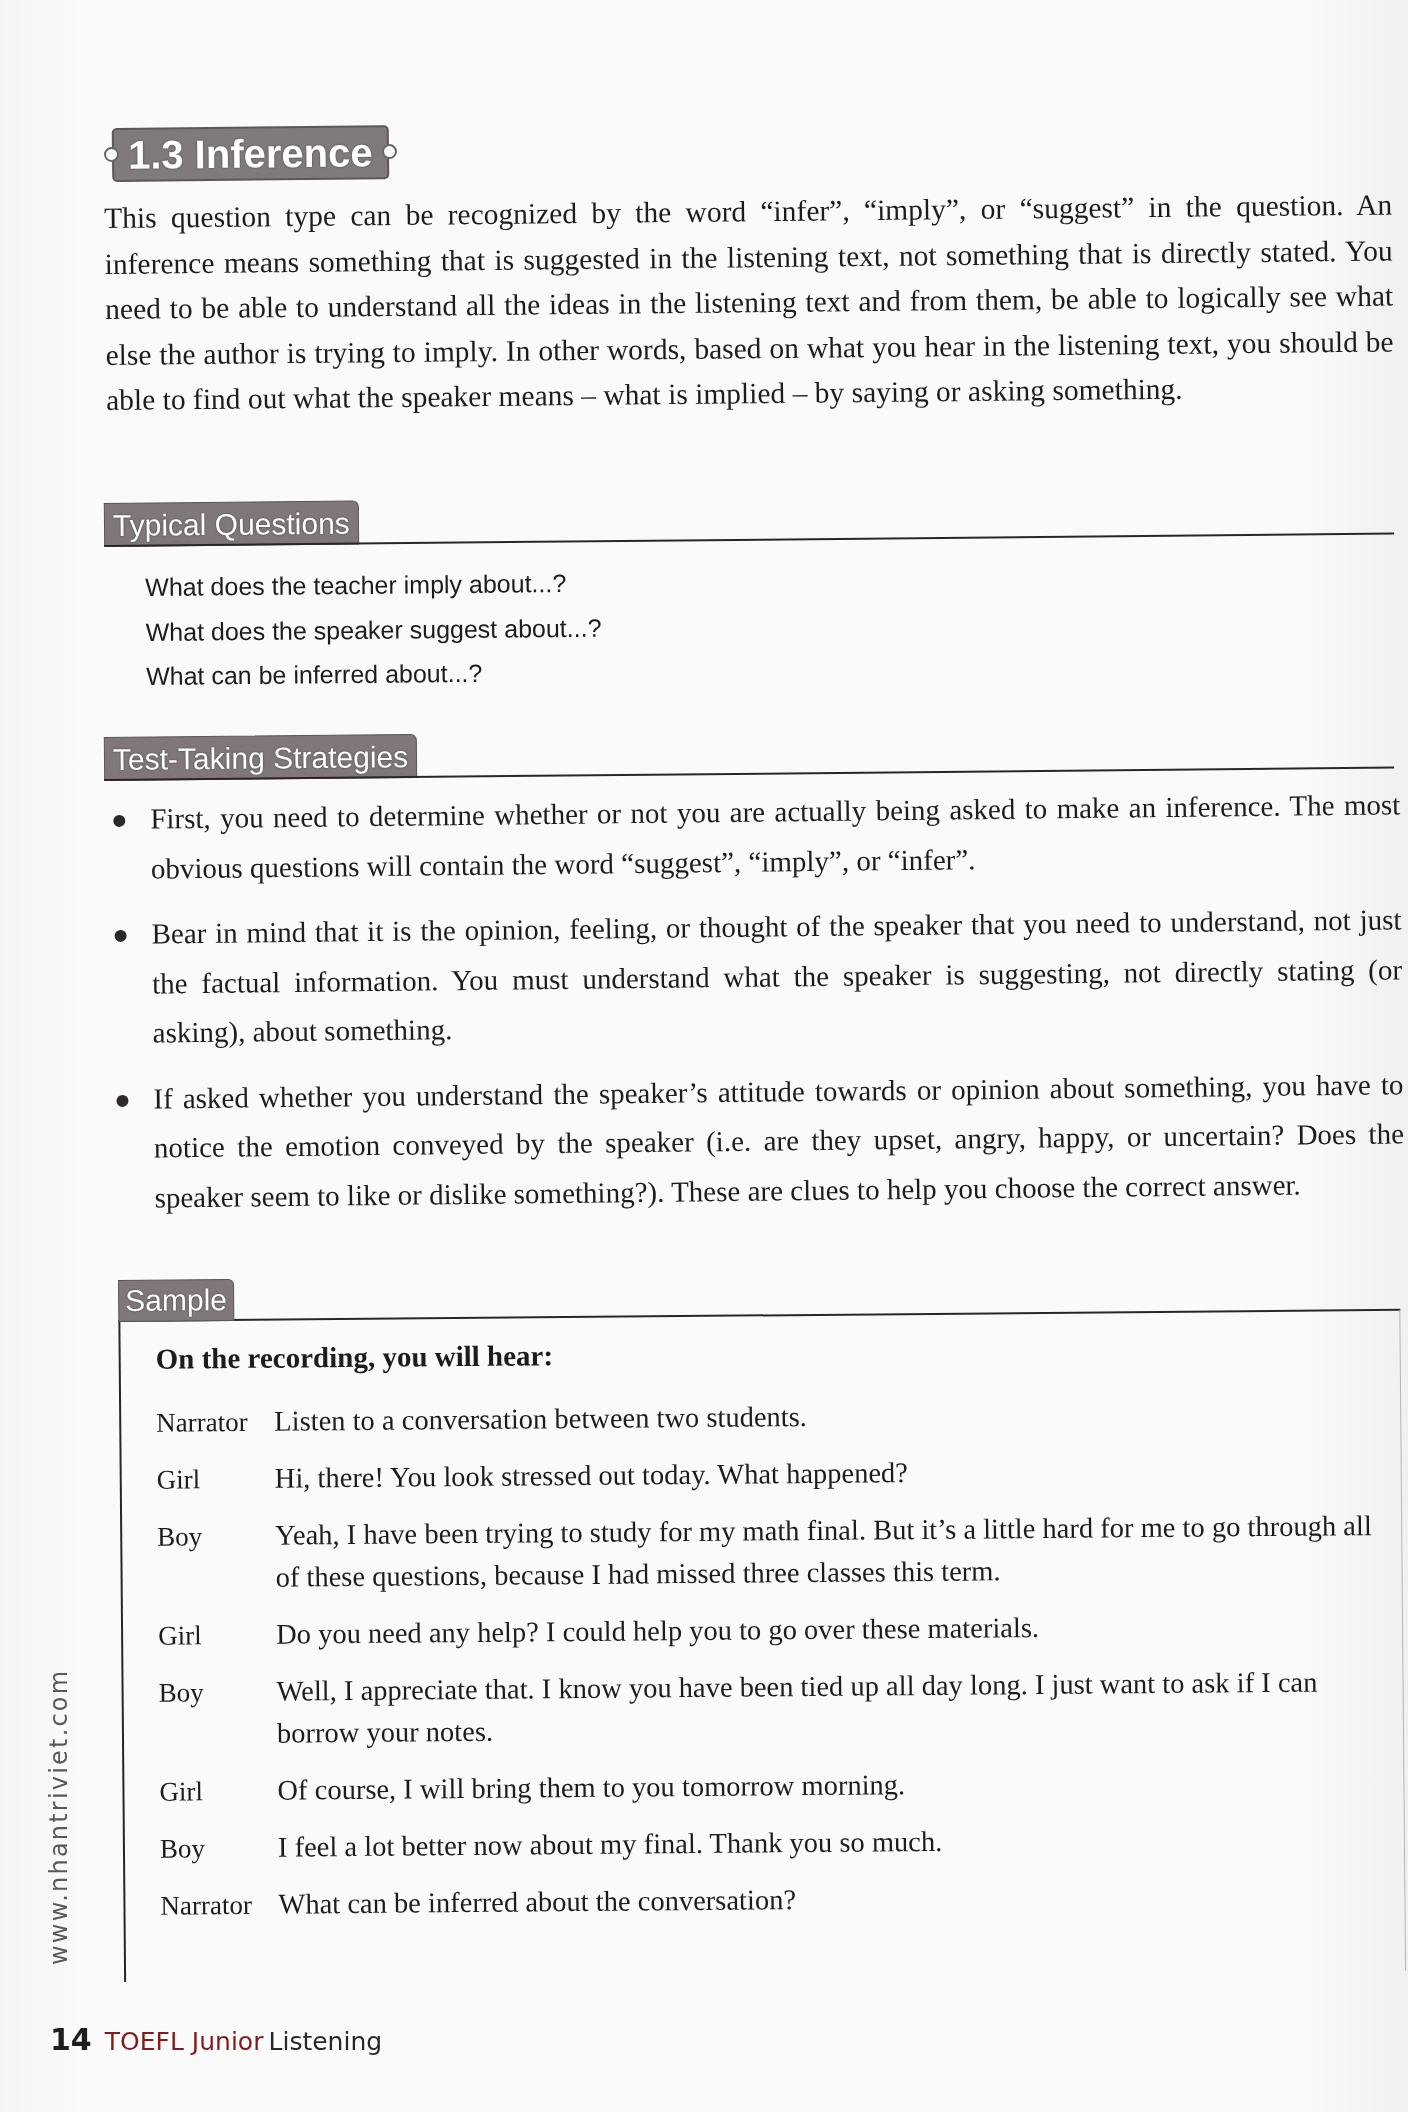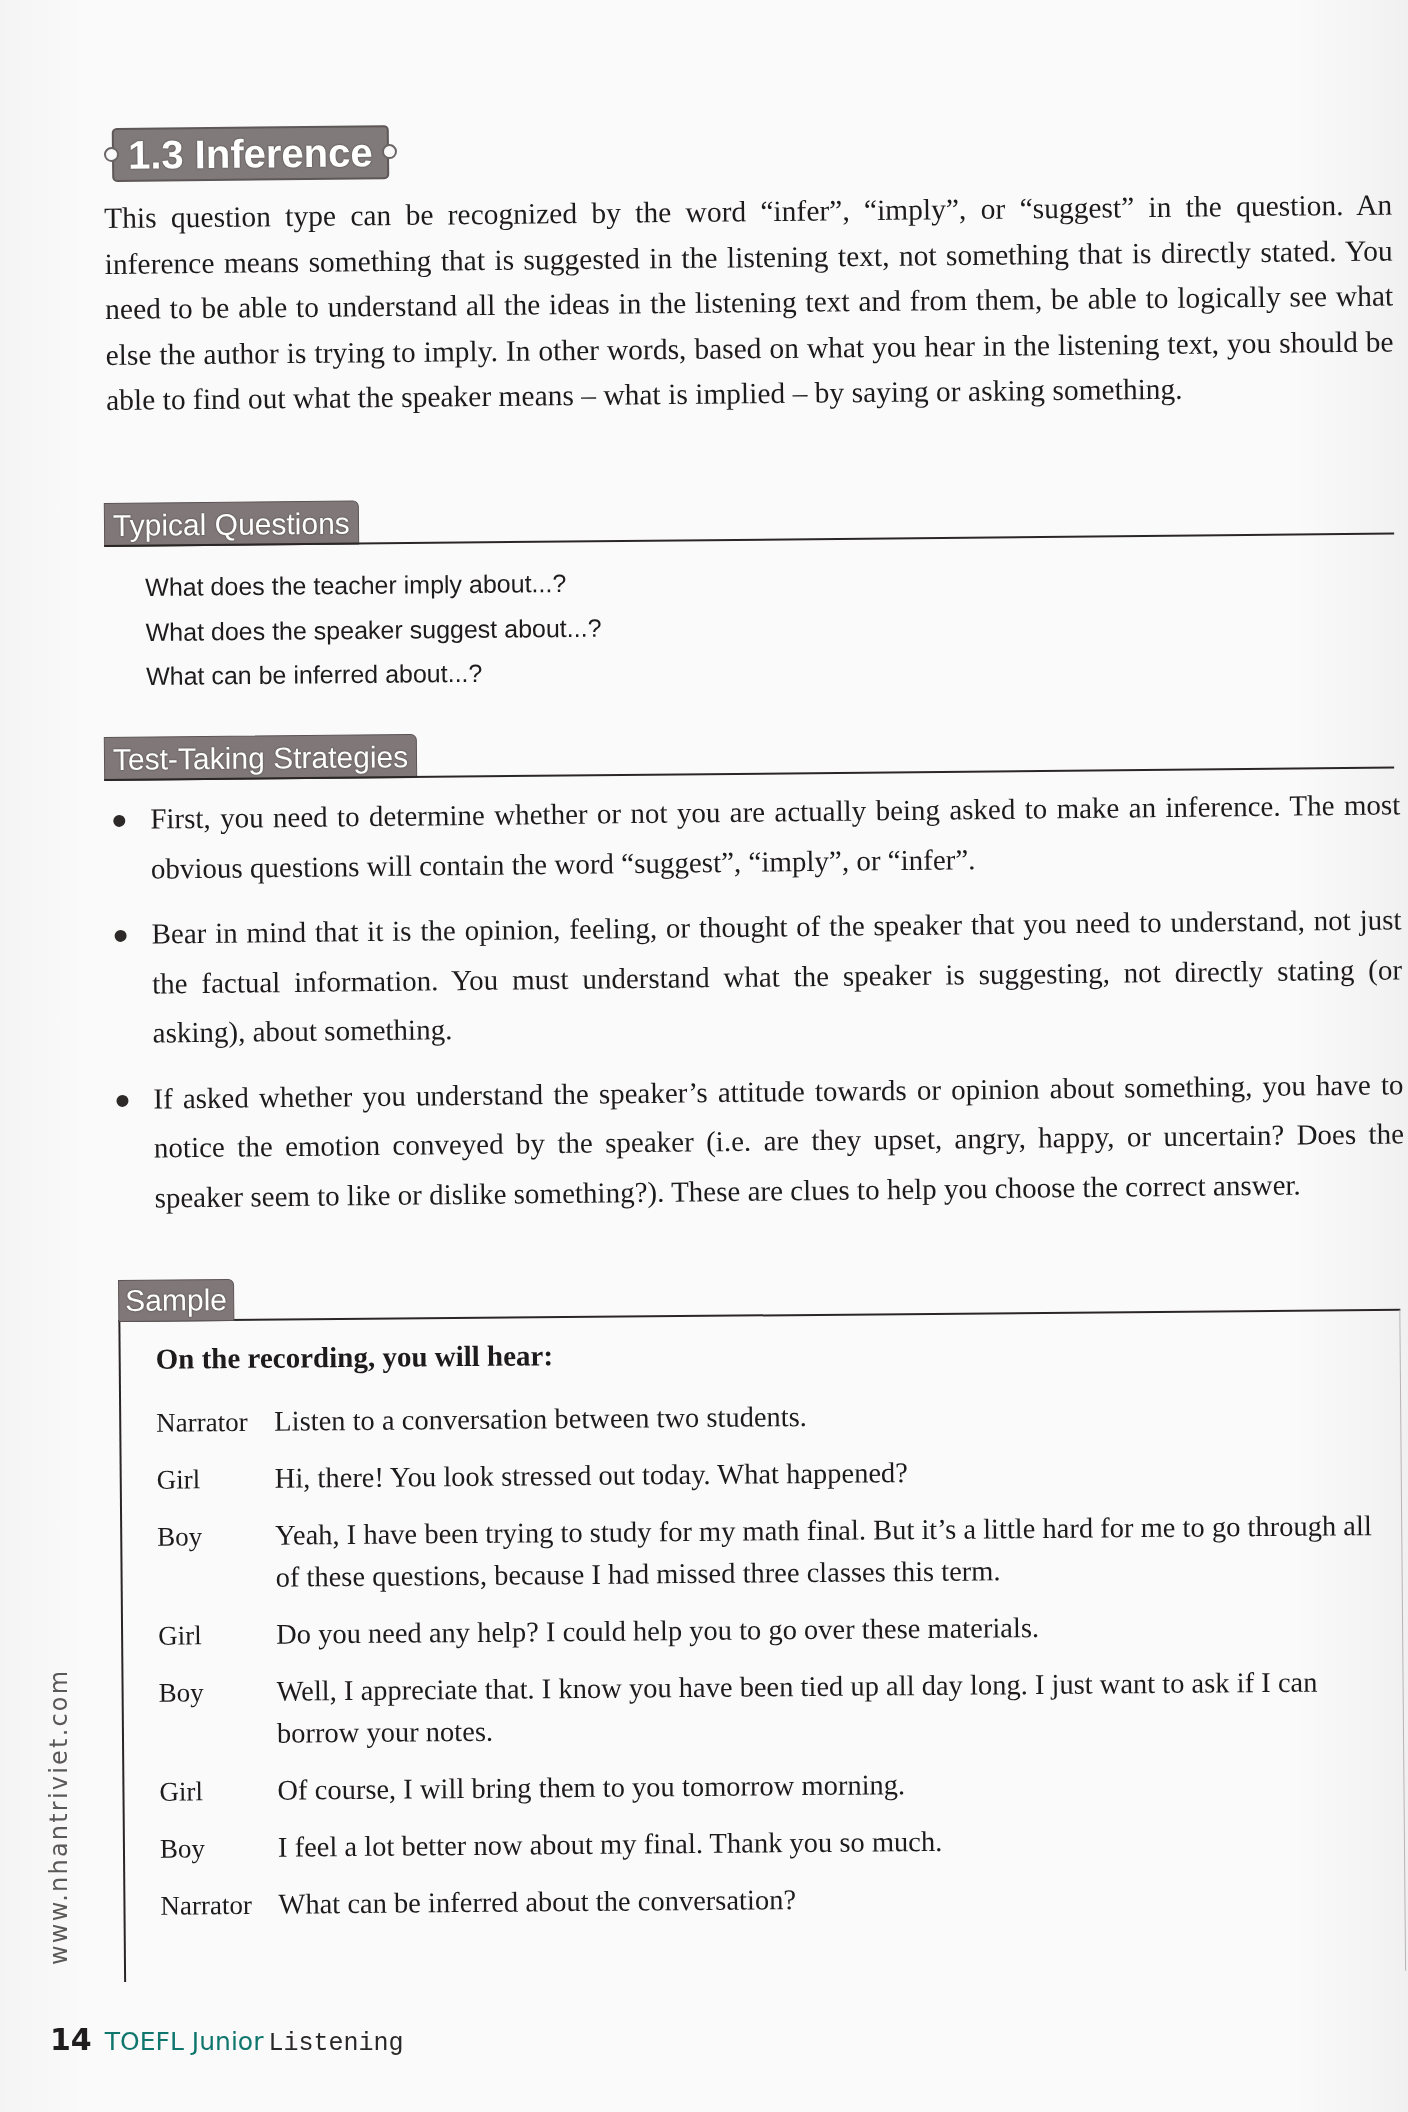--- a/index.html
+++ b/index.html
@@ -123,22 +123,22 @@
     transform: rotate(-90deg); transform-origin: left top;
     font-family: "DejaVu Sans", sans-serif; font-size: 24px;
     letter-spacing: 2.2px; color: #5b5858; white-space: nowrap;
   }
 
   .footer {
     position: absolute; left: 50px; top: 2022px;
     font-family: "DejaVu Sans", sans-serif; white-space: nowrap;
   }
   .footer .num { font-size: 30px; font-weight: bold; color: #1f1d1d; margin-right: 8px; }
-  .footer .series { font-size: 25px; color: #0f766e; }
-  .footer .subject { font-size: 25px; color: #2a2727; font-family: Liberation Mono, monospace; }
+  .footer .series { font-size: 25px; color: #7f1d1d; }
+  .footer .subject { font-size: 25px; color: #2a2727; }
 </style>
 </head>
 <body>
 
 <div class="page-shade"></div>
 
 <div class="title-badge">
   <span class="badge-ring l"></span>
   <span>1.3 Inference</span>
   <span class="badge-ring r"></span>

